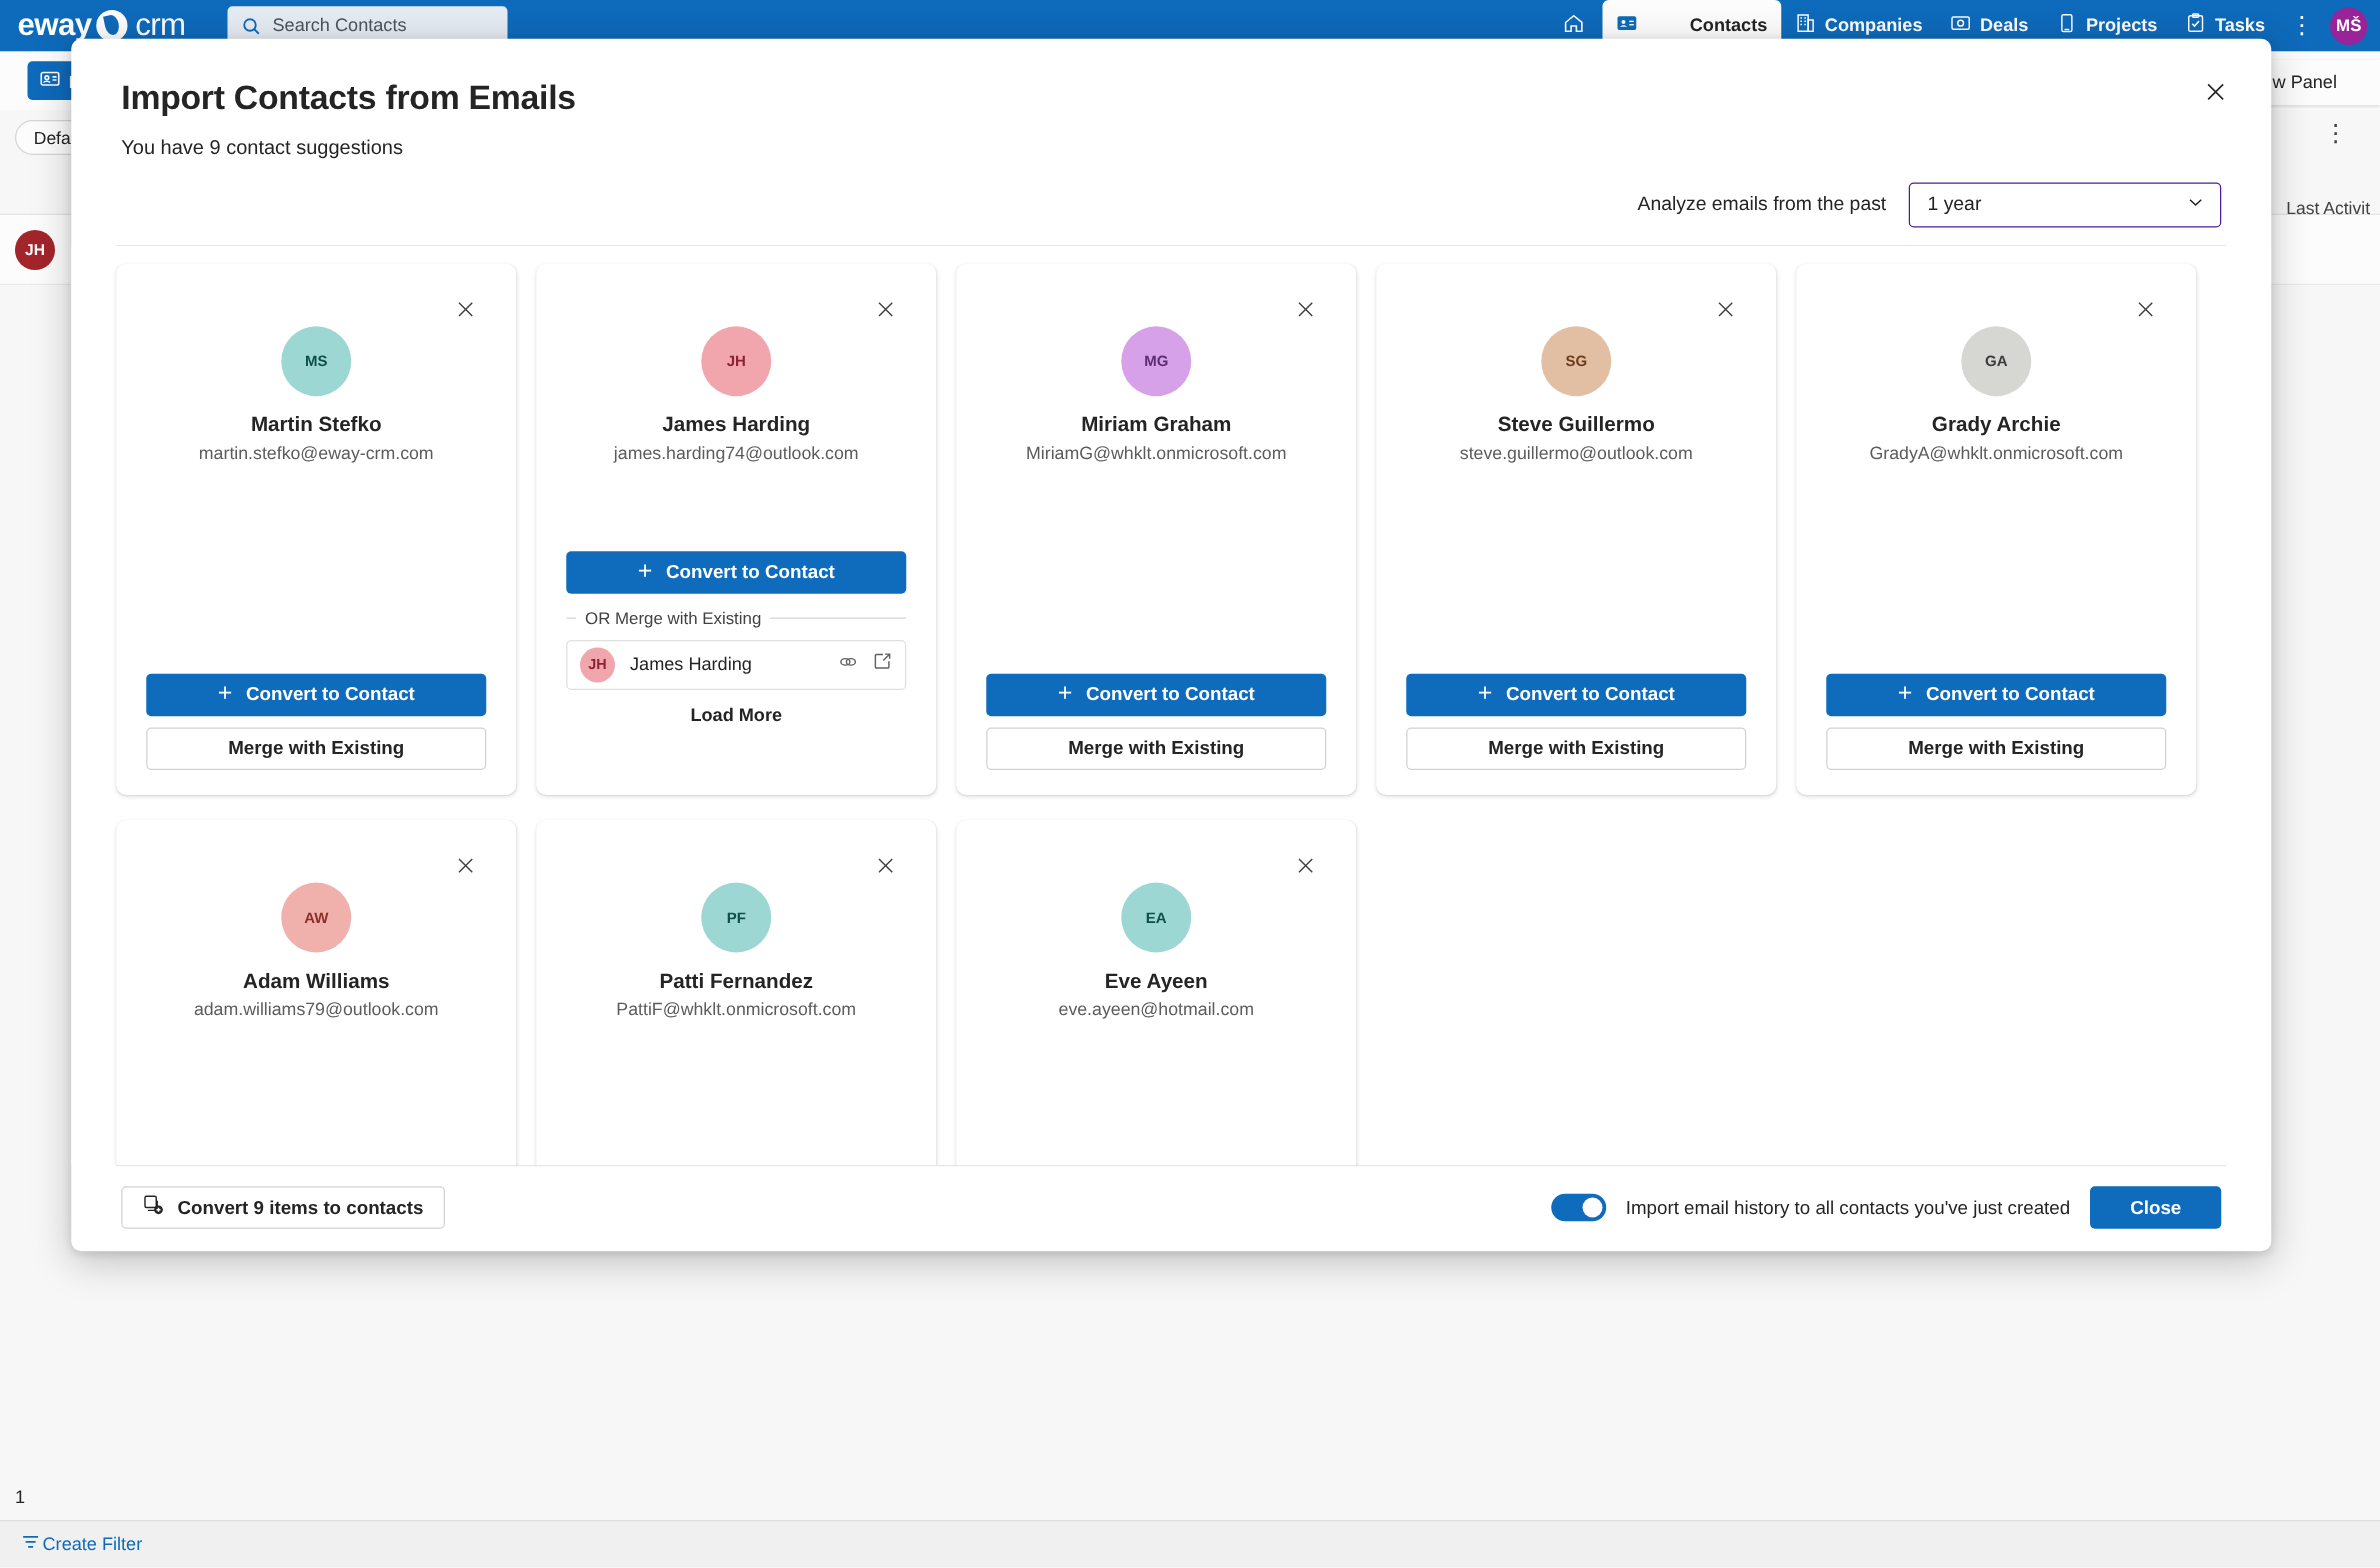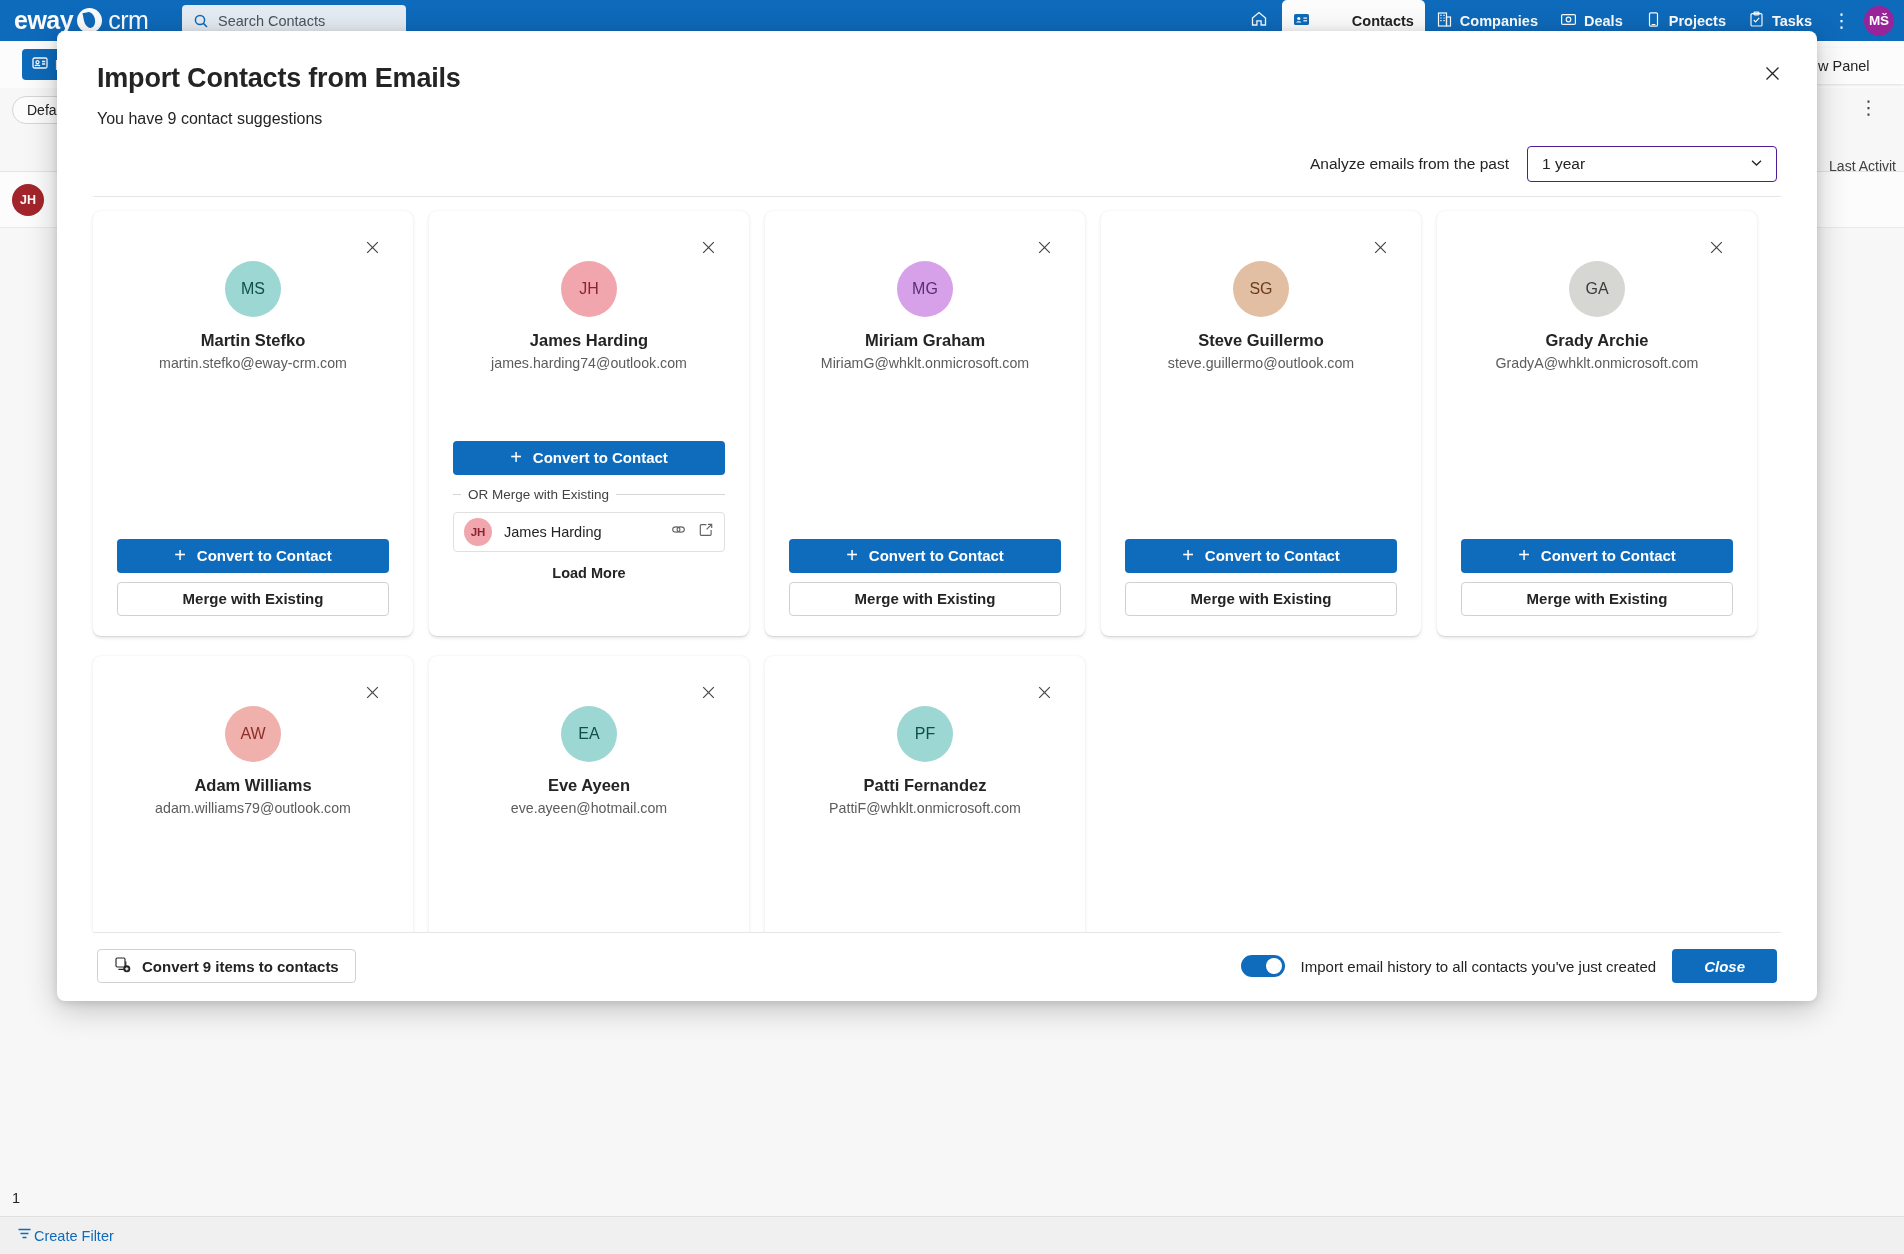--- a/index.html
+++ b/index.html
@@ -155,21 +155,21 @@
     display:flex; flex-direction:column; align-items:center;
   }
   .card-close {
     position:absolute; right: 30px; top: 26px;
     width:22px;height:22px;display:flex;align-items:center;justify-content:center;
     color:#424242;
   }
   .card-avatar {
     width:56px;height:56px;border-radius:50%;
     display:flex;align-items:center;justify-content:center;
-    font-size:16px;font-weight:400;
+    font-size:12px;font-weight:700;
     margin-top: 34px;
   }
   .card-name { font-size:16.5px; font-weight:600; color:#242424; margin-top:14px; text-align:center;}
   .card-email { font-size:14.2px; color:#5c5c5c; margin-top:5px; text-align:center; white-space:nowrap; }
   .card-spacer { flex: 1 1 auto; }
 
   .btn-primary {
     width:100%; height:34px; background:#0f6cbd; color:#fff;
     border-radius:4px; display:flex;align-items:center;justify-content:center;
     gap:11px; font-size:15px; font-weight:600;
@@ -224,21 +224,21 @@
     position:relative; flex:0 0 auto;
   }
   .toggle::after{
     content:""; position:absolute; right:3px; top:3px;
     width:16px;height:16px;border-radius:50%;background:#fff;
   }
   .toggle-label { font-size:15px; color:#242424; }
   .btn-close-modal {
     height:34px; padding: 0 32px; background:#0f6cbd; color:#fff;
     border-radius:4px; display:flex; align-items:center; justify-content:center;
-    font-size:15px; font-weight:600;font-style:italic;
+    font-size:15px; font-weight:600;
   }
 </style>
 </head>
 <body>
 
 <div class="app-shell">
 
   <div class="sub-toolbar">
     <div class="new-btn">
       <span>
@@ -510,35 +510,35 @@
     <div class="card-email">adam.williams79@outlook.com</div>
     <div class="card-spacer"></div>
 
     </div>
         <div class="card">
     <div class="card-close">
             <svg width="15" height="15" viewBox="0 0 15 15" stroke="#424242" stroke-width="1.15" fill="none">
               <path d="M2.2 2.2l10.6 10.6M12.8 2.2L2.2 12.8"></path>
             </svg>
           </div>
+    <div class="card-avatar" style="background:#9cd7d3;color:#0f4f4a">PF</div>
+    <div class="card-name">Patti Fernandez</div>
+    <div class="card-email">PattiF@whklt.onmicrosoft.com</div>
+    <div class="card-spacer"></div>
+
+    </div>
+        <div class="card">
+    <div class="card-close">
+            <svg width="15" height="15" viewBox="0 0 15 15" stroke="#424242" stroke-width="1.15" fill="none">
+              <path d="M2.2 2.2l10.6 10.6M12.8 2.2L2.2 12.8"></path>
+            </svg>
+          </div>
     <div class="card-avatar" style="background:#9cd7d3;color:#0f4f4a">EA</div>
     <div class="card-name">Eve Ayeen</div>
     <div class="card-email">eve.ayeen@hotmail.com</div>
-    <div class="card-spacer"></div>
-
-    </div>
-        <div class="card">
-    <div class="card-close">
-            <svg width="15" height="15" viewBox="0 0 15 15" stroke="#424242" stroke-width="1.15" fill="none">
-              <path d="M2.2 2.2l10.6 10.6M12.8 2.2L2.2 12.8"></path>
-            </svg>
-          </div>
-    <div class="card-avatar" style="background:#9cd7d3;color:#0f4f4a">PF</div>
-    <div class="card-name">Patti Fernandez</div>
-    <div class="card-email">PattiF@whklt.onmicrosoft.com</div>
     <div class="card-spacer"></div>
 
     </div>
       </div>
   </div>
 
   <div class="modal-foot">
     <div class="btn-convert-all">
       <span>
         <svg width="18" height="18" viewBox="0 0 18 18" fill="none" stroke="#242424" stroke-width="1.15">

